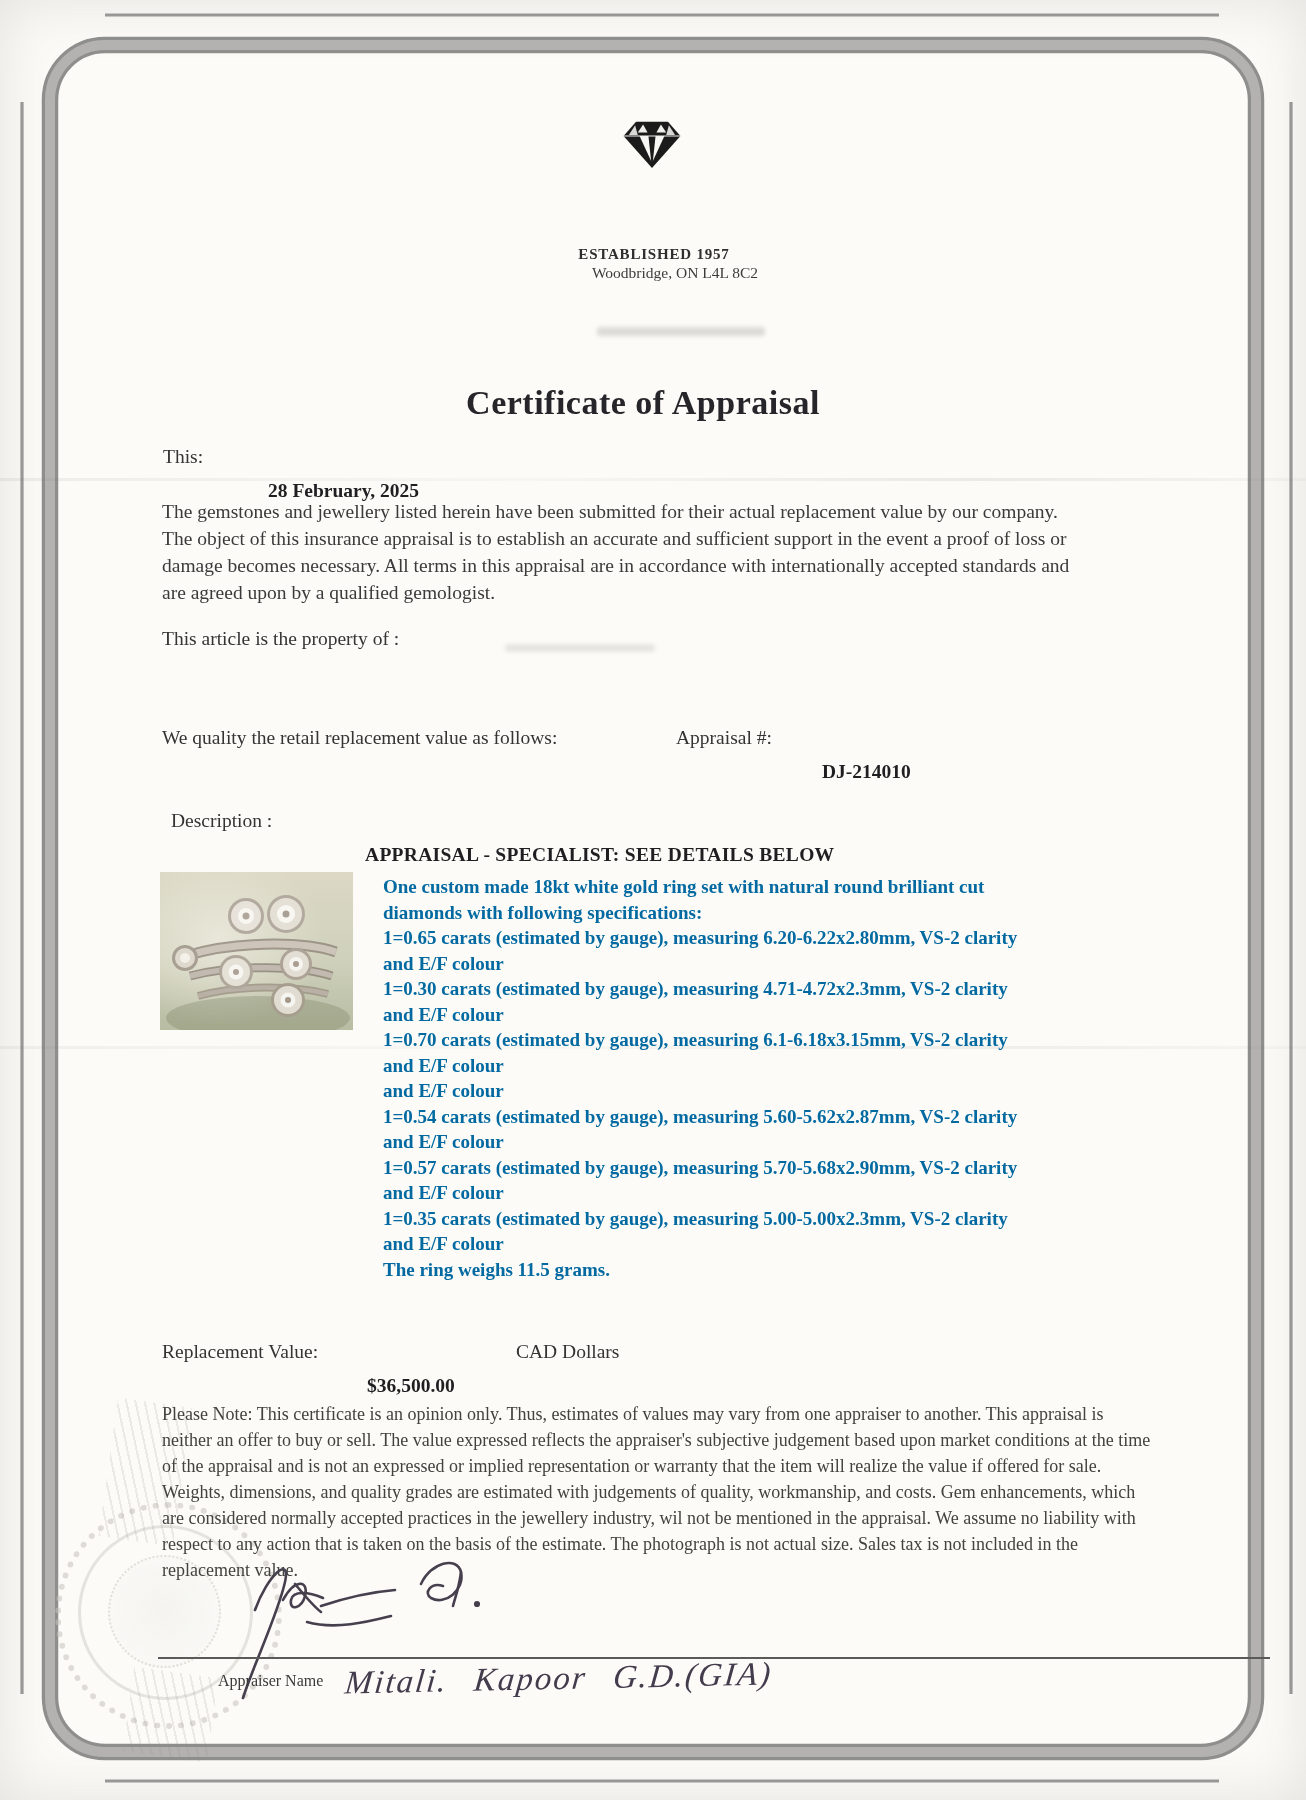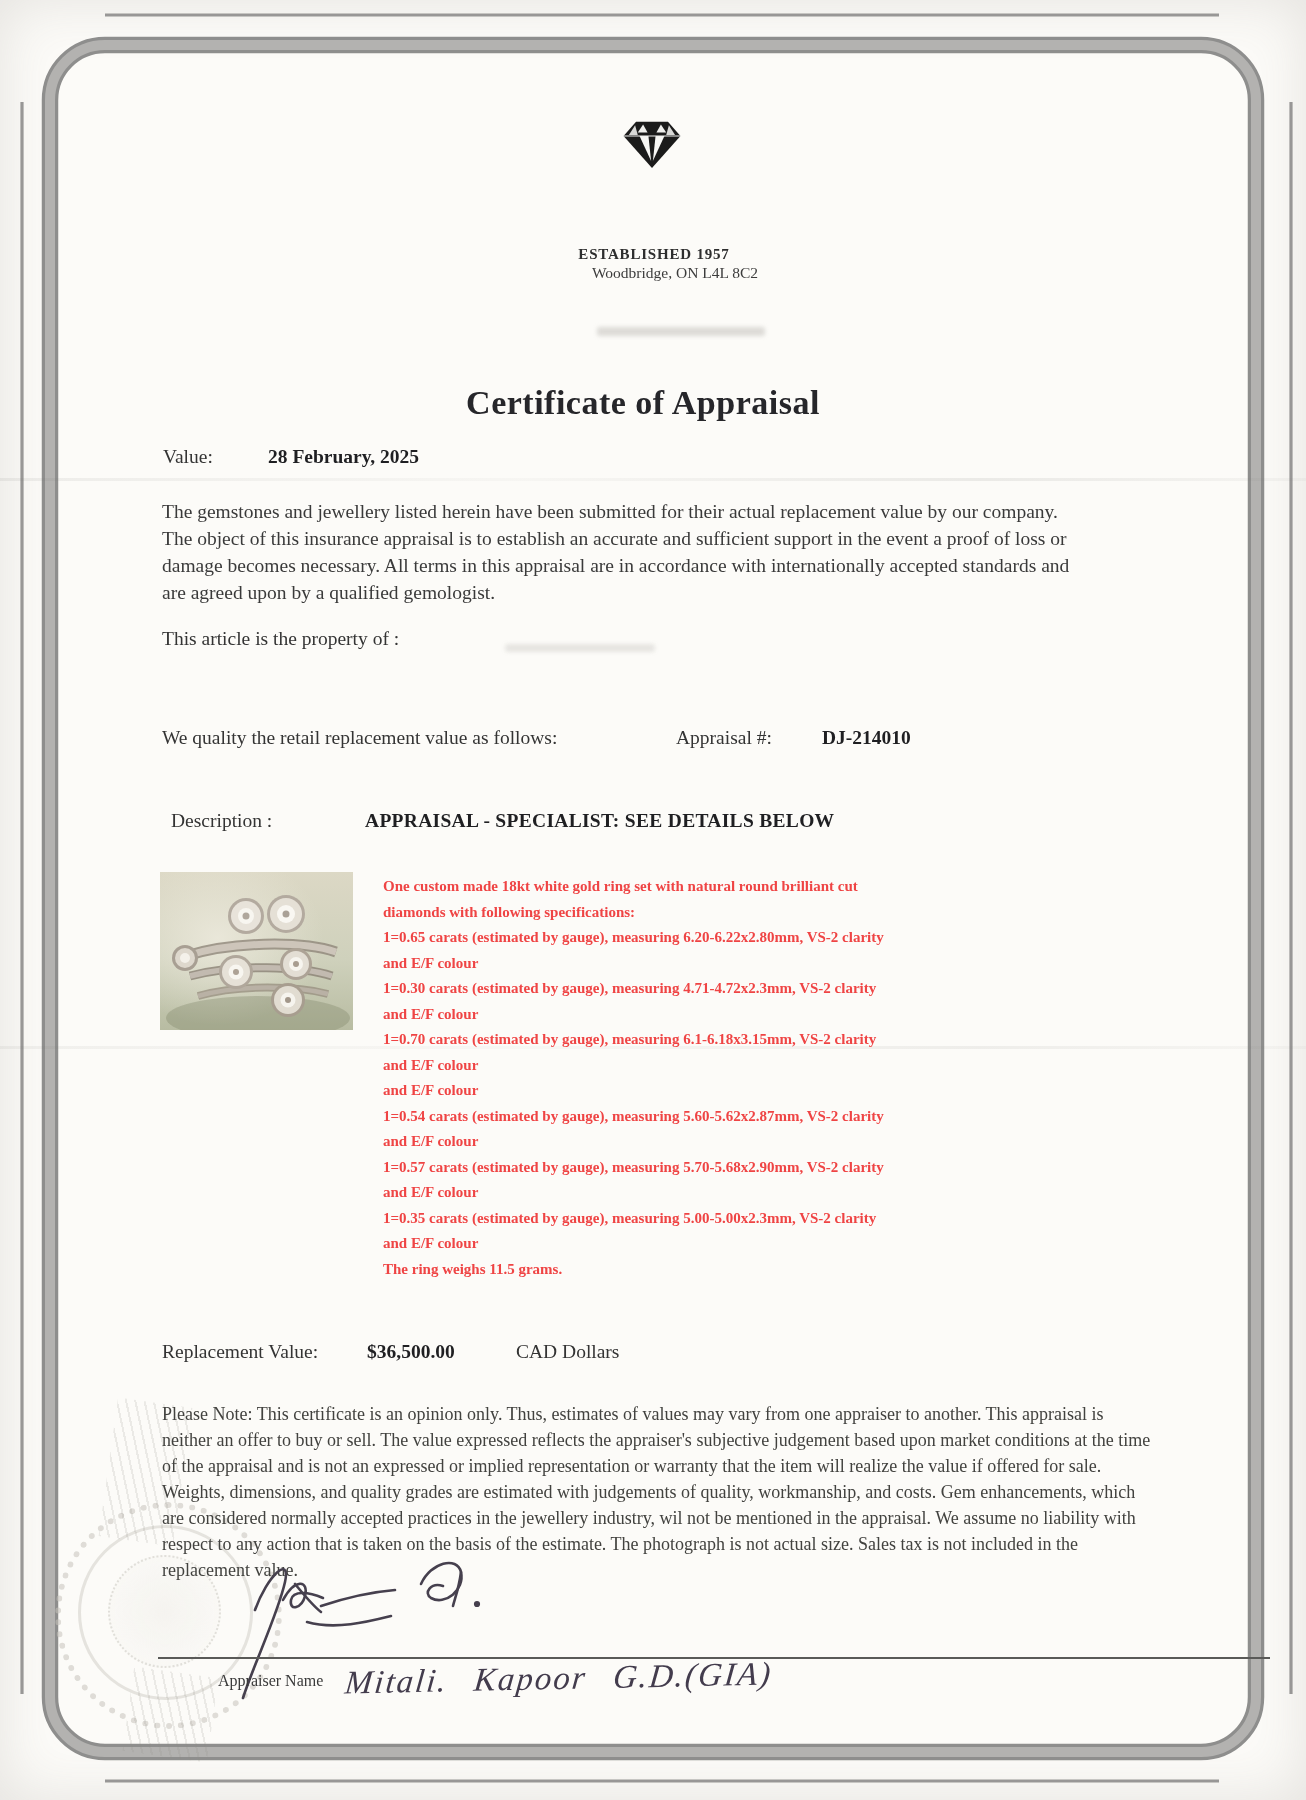--- a/index.html
+++ b/index.html
@@ -14,23 +14,23 @@
     box-shadow:inset 0 0 60px rgba(120,118,112,.18);
   }
   .abs{position:absolute;}
   .frame-svg{left:0;top:0;pointer-events:none;}
   .centered{left:0;width:1306px;text-align:center;}
   .established{top:246px;font-weight:bold;font-size:15px;letter-spacing:.8px;color:#2e2e2e;transform:translateX(1px);}
   .address{top:264px;font-size:15.5px;color:#3c3c3c;transform:translateX(22px);}
   .smudge{background:rgba(170,168,162,.38);filter:blur(2px);border-radius:3px;}
   .title{top:384px;font-size:34px;font-weight:bold;color:#26262a;transform:translateX(-10px);letter-spacing:.5px;}
   .lbl{font-size:19.5px;white-space:nowrap;}
-  .bold{font-weight:bold;color:#1f1f22;}
+  .bold{font-weight:bold;color:#1f1f22;margin-top:34px;}
   .para{font-size:19.5px;line-height:27px;color:#3a3a3a;}
-  .spec{font-size:15px;line-height:25.5px;font-weight:bold;color:#ef4444;white-space:nowrap;}
+  .spec{font-size:19px;line-height:25.5px;font-weight:bold;color:#0369a1;white-space:nowrap;}
   .note{font-size:18px;line-height:26px;color:#42423f;}
   .sigline{height:2px;background:#5a5a58;}
   .appr-label{font-size:16px;color:#3a3a3a;}
   .handwriting{
     font-size:33px;font-style:italic;color:#433c4d;
     transform:rotate(-1.2deg) skewX(-7deg);
     letter-spacing:2px;word-spacing:16px;white-space:nowrap;
   }
   .crease{left:0;width:1306px;height:3px;background:linear-gradient(to right,rgba(110,110,105,.10),rgba(110,110,105,.04) 40%,rgba(110,110,105,.12) 75%,rgba(110,110,105,.05));}
   .seal-ring{border-radius:50%;pointer-events:none;}
@@ -76,21 +76,21 @@
     <path d="M62,19 L55,8 L52,19 Z" fill="#d9d9d7"></path>
     <line x1="4" y1="20" x2="68" y2="20" stroke="#f2f2f0" stroke-width="1.4"></line>
   </svg>
 
   <div class="abs centered established">ESTABLISHED 1957</div>
   <div class="abs centered address">Woodbridge, ON L4L 8C2</div>
   <div class="abs smudge" style="left:597px;top:327px;width:168px;height:9px;"></div>
 
   <div class="abs centered title">Certificate of Appraisal</div>
 
-  <div class="abs lbl" style="left:163px;top:446px;">Value:</div>
+  <div class="abs lbl" style="left:163px;top:446px;">This:</div>
   <div class="abs lbl bold" style="left:268px;top:446px;">28 February, 2025</div>
 
   <div class="abs para" style="left:162px;top:498px;width:930px;">The gemstones and jewellery listed herein have been submitted for their actual replacement value by our company. The object of this insurance appraisal is to establish an accurate and sufficient support in the event a proof of loss or damage becomes necessary. All terms in this appraisal are in accordance with internationally accepted standards and are agreed upon by a qualified gemologist.</div>
 
   <div class="abs lbl" style="left:162px;top:628px;">This article is the property of :</div>
   <div class="abs smudge" style="left:505px;top:644px;width:150px;height:8px;opacity:.7;"></div>
 
   <div class="abs lbl" style="left:162px;top:727px;">We quality the retail replacement value as follows:</div>
   <div class="abs lbl" style="left:676px;top:727px;">Appraisal #:</div>
   <div class="abs lbl bold" style="left:822px;top:727px;">DJ-214010</div>

